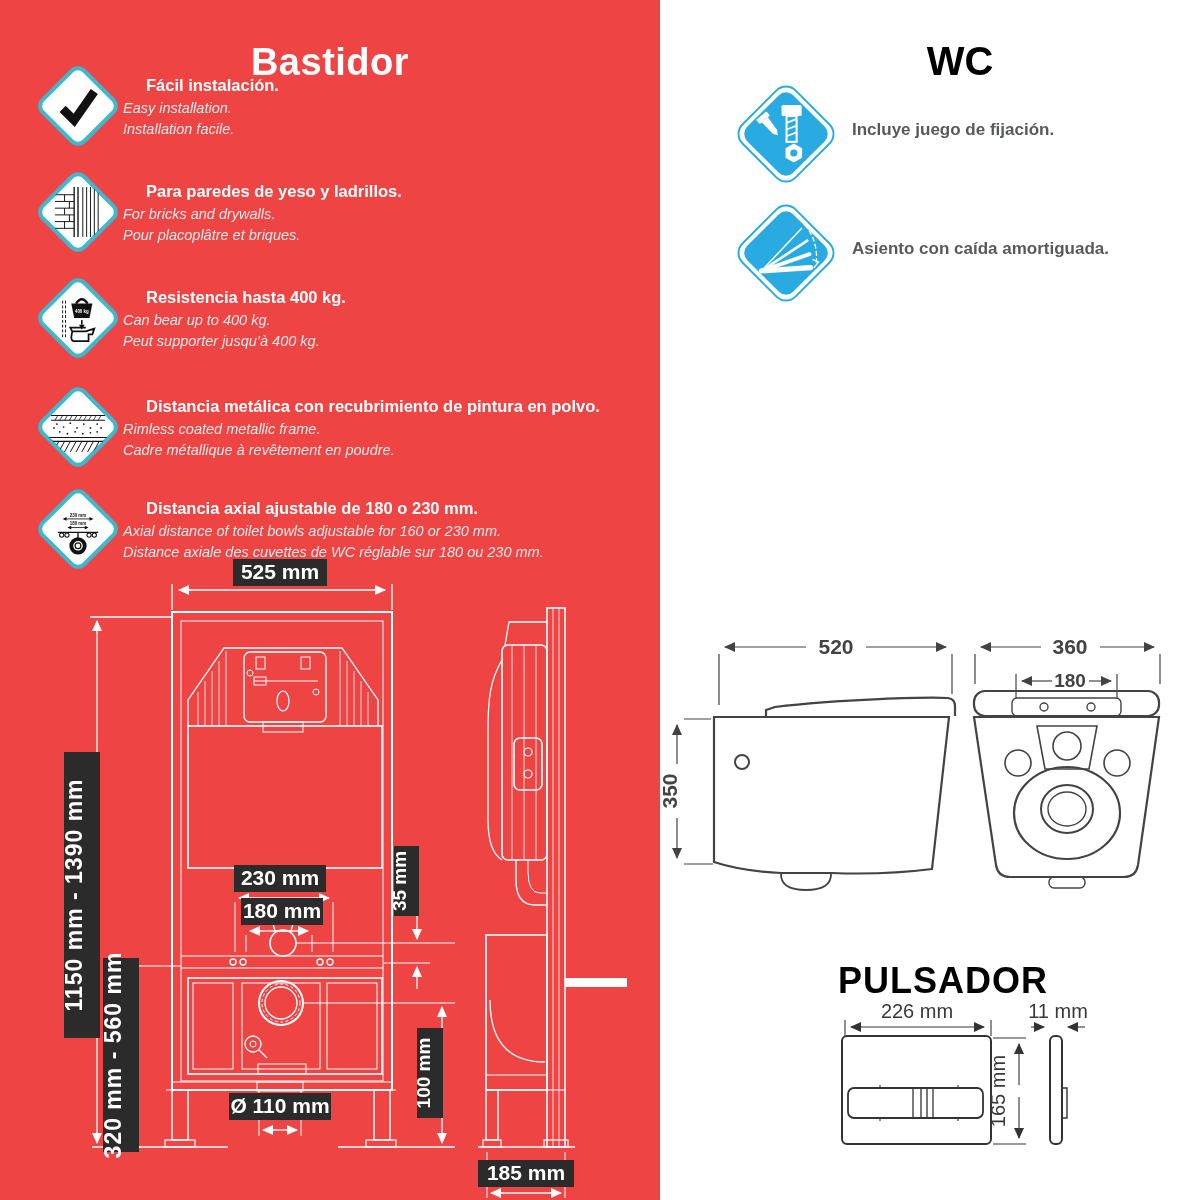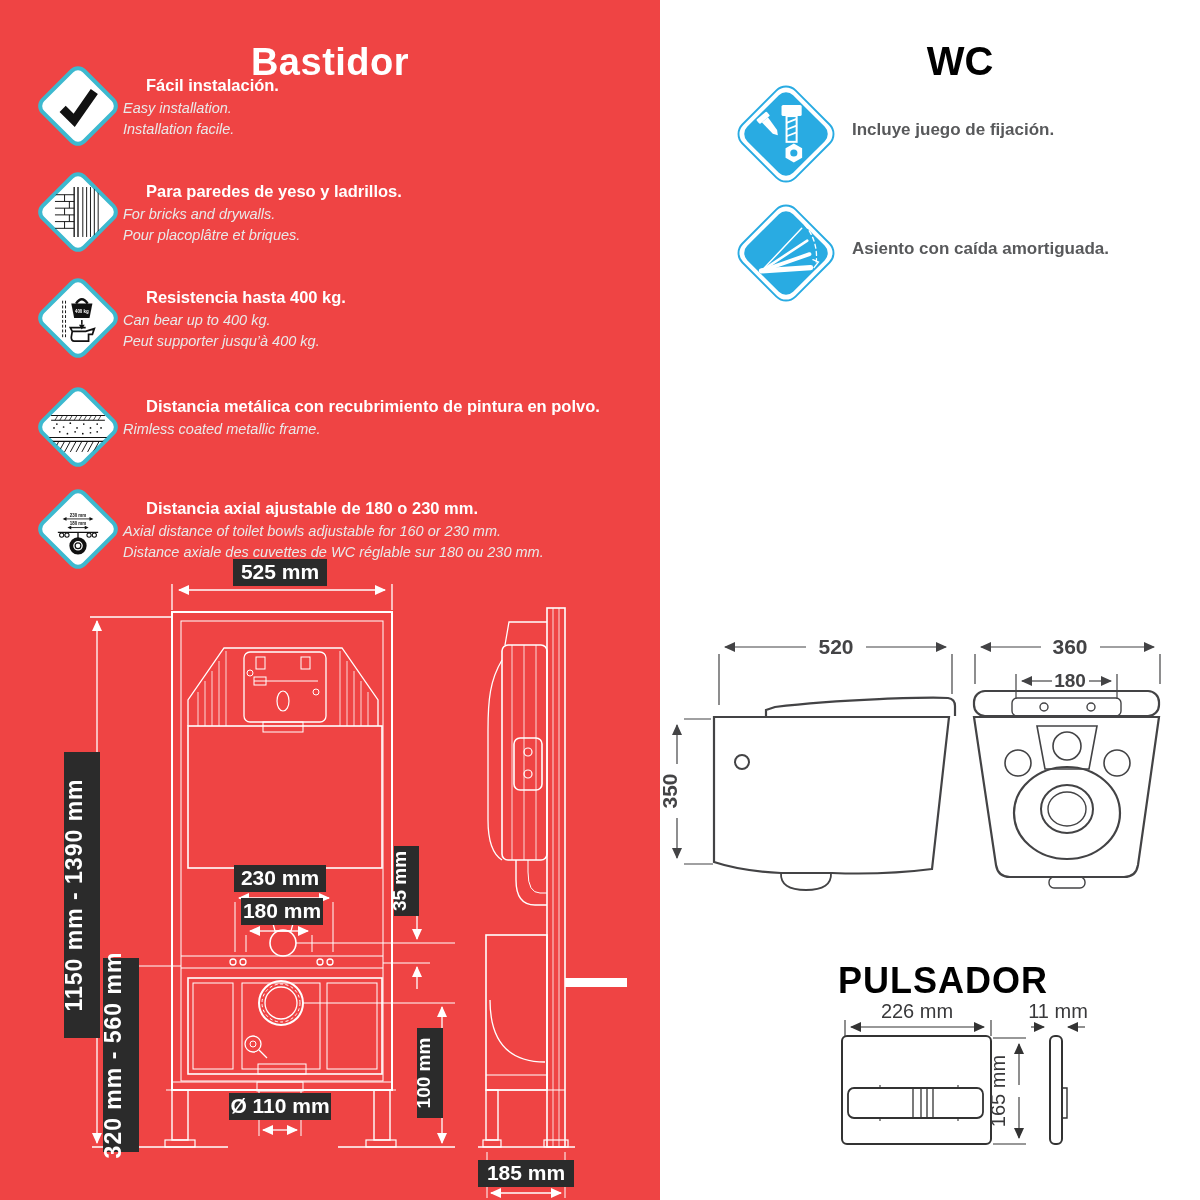--- a/index.html
+++ b/index.html
@@ -124,20 +124,21 @@
             <circle cx="70" cy="55" r=".9"></circle>
               <circle cx="25" cy="51" r=".9"></circle>
               <circle cx="74" cy="51" r=".9"></circle>
           </g>
           <path d="M30,65 L24,76 M36,65 L30,76 M42,65 L36,76 M48,65 L42,76 M54,65 L48,76 M60,65 L54,76 M66,65 L60,76 M72,65 L66,76" stroke-width="1"></path>
         </g>
       </svg>
       <div class="b-text">
         <div class="t1">Distancia metálica con recubrimiento de pintura en polvo.</div>
         <div class="t2">Rimless coated metallic frame.</div>
+        <div class="t2">Cadre métallique à revêtement en poudre.</div>
       </div>
     </div>
 
     <div class="b-feature" style="top:481px">
       <svg class="icon" width="96" height="96" viewBox="0 0 100 100">
         <rect x="19.5" y="19.5" width="61" height="61" rx="9" transform="rotate(45 50 50)" fill="#fff" stroke="#3db9cf" stroke-width="4.2"></rect>
         <text x="50" y="37" class="icl2">230 mm</text>
         <g stroke="#111" fill="#111">
           <path d="M36,39.5 H64" stroke-width=".9" fill="none"></path>
           <path d="M38,37.5 V41.5 L34,39.5 Z" stroke="none"></path>

